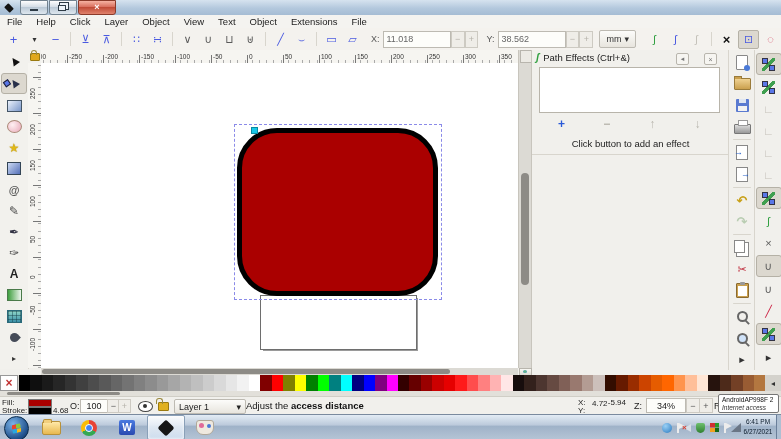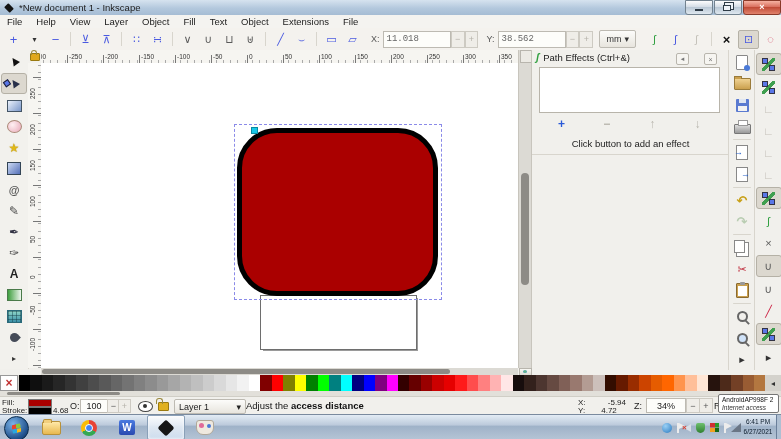--- a/index.html
+++ b/index.html
@@ -17,21 +17,21 @@
   .menu-item{padding:0 7px;color:#222;}
   
   .toolbar{position:absolute;left:0;top:28px;right:0;height:22px;background:#f4f2ee;border-bottom:1px solid #d8d5cd;display:flex;align-items:center;padding-left:3px;}
   .tbi{min-width:19px;height:17px;display:flex;align-items:center;justify-content:center;font-size:11px;border-radius:2px;margin:0 1px;}
   .tbi.tsep{min-width:1px;width:1px;height:14px;background:#d8d5cd;margin:0 4px;border-radius:0;}
   .c-blue{color:#4a5ae0}.c-gray{color:#5a5a5a}.c-dark{color:#333}.c-green{color:#2f9f3f}.c-red{color:#cc2244}
   .c-black{color:#111;font-weight:bold}.c-dim{color:#c5c2ba}.c-dimg{color:#c6c3bb}
   .sm{font-size:8px}.big{font-size:13px}
   .pressed{background:#dcd8cf;border:1px solid #b5b1a6;}
   .tb-label{font-size:9px;color:#555;margin:0 3px 0 8px;}
-  .tb-field{width:60px;height:15px;background:#fdfdfa;border:1px solid #bdbab2;font-size:9px;color:#666;padding:0 3px;font-family:Liberation Mono, monospace;}
+  .tb-field{width:60px;height:15px;background:#fdfdfa;border:1px solid #bdbab2;font-size:9px;color:#666;padding:0 3px;font-family:Liberation Sans, sans-serif;}
   .tb-sbtn{width:12px;height:15px;border:1px solid #cdcac2;background:#efede8;color:#b5b2aa;display:flex;align-items:center;justify-content:center;font-size:9px;}
   .unit-btn{height:16px;margin-left:6px;padding:0 6px;border:1px solid #bdbab2;border-radius:2px;background:linear-gradient(#fcfcfa,#e8e5de);font-size:9px;color:#333;display:flex;align-items:center;gap:3px;}
   
   .toolbox{position:absolute;left:0;top:50px;width:28px;height:318px;background:#f2f1ed;border-right:1px solid #d8d5cd;display:flex;flex-direction:column;align-items:center;padding-top:1px;}
   .tool{width:24px;height:20px;margin:1px 0;display:flex;align-items:center;justify-content:center;border-radius:3px;font-size:12px;position:relative;}
   .g-sel .tg,.g-node .tg{transform:rotate(-125deg);font-size:10px;display:inline-block;}
   .g-sel{color:#111}.g-node{color:#28304a}
   .g-node .tg::after{content:'';position:absolute;width:4px;height:4px;background:#5a77e8;border:1px solid #223;right:-3px;top:-3px;}
   .tb-rect .tg{width:13px;height:10px;background:linear-gradient(135deg,#eaf1fb,#7a97c9);border:1px solid #456;}
   .tb-ellipse .tg{width:13px;height:11px;border-radius:50%;background:radial-gradient(circle at 35% 35%,#fff0f2,#e8a8b8);border:1px solid #a87;}
@@ -165,34 +165,33 @@
   .clock{position:absolute;right:6px;top:2px;width:34px;text-align:center;font-size:6.5px;line-height:10px;color:#0a1a2a;}
   .showdesk{position:absolute;right:0;top:0;width:4px;height:25px;background:#aebfd2;border-left:1px solid #6a7f9a;}
 </style>
 </head>
 <body>
 
 <div class="screen">
 
   <div class="titlebar">
     <span class="appicon"></span>
-    <span class="tb-title">*New document 1 - Inkscape</span>
     <div class="wbtn min"></div>
     <div class="wbtn rest"></div>
     <div class="wbtn close">×</div>
   </div>
 
   <div class="menubar">
 
   <span class="menu-item">File</span>
       <span class="menu-item">Help</span>
-      <span class="menu-item">View</span>
+      <span class="menu-item">Click</span>
       <span class="menu-item">Layer</span>
       <span class="menu-item">Object</span>
-      <span class="menu-item">Fill</span>
+      <span class="menu-item">View</span>
       <span class="menu-item">Text</span>
       <span class="menu-item">Object</span>
       <span class="menu-item">Extensions</span>
       <span class="menu-item">File</span>
     </div>
 
   <div class="toolbar">
     <span style="display:flex;align-items:center">
 
     <span class="tbi c-blue big">
@@ -600,21 +599,21 @@
     <span class="abs eye" style="left:138px;top:4px"></span>
     <span class="abs locko2" style="left:158px;top:1px"></span>
     <div class="abs layerbox" style="left:174px;top:2px">
       <span>Layer 1</span>
         <span>▾</span>
     </div>
     <span class="abs msg" style="left:246px;top:3px"><span>Adjust the </span><b>access distance</b></span>
     <span class="abs lab8" style="left:578px;top:1px">X:</span>
     <span class="abs lab8" style="left:592px;top:1px;width:34px;text-align:right">-5.94</span>
     <span class="abs lab8" style="left:578px;top:9px">Y:</span>
-    <span class="abs lab8" style="left:592px;top:9px;width:34px;text-align:center">4.72</span>
+    <span class="abs lab8" style="left:592px;top:2px;width:34px;text-align:left">4.72</span>
     <span class="abs lab9" style="left:634px;top:4px">Z:</span>
     <div class="abs spinbox" style="left:646px;top:1px;width:38px;height:13px">34%</div>
     <div class="abs sbtn2" style="left:686px;top:1px;width:12px;height:13px">−</div>
     <div class="abs sbtn2" style="left:699px;top:1px;width:12px;height:13px">+</div>
     <span class="abs lab9" style="left:714px;top:4px">R:</span>
     <div class="tooltip">
       <div class="l1">AndroidAP998F 2</div>
       <div class="l2">Internet access</div>
     </div>
   </div>

